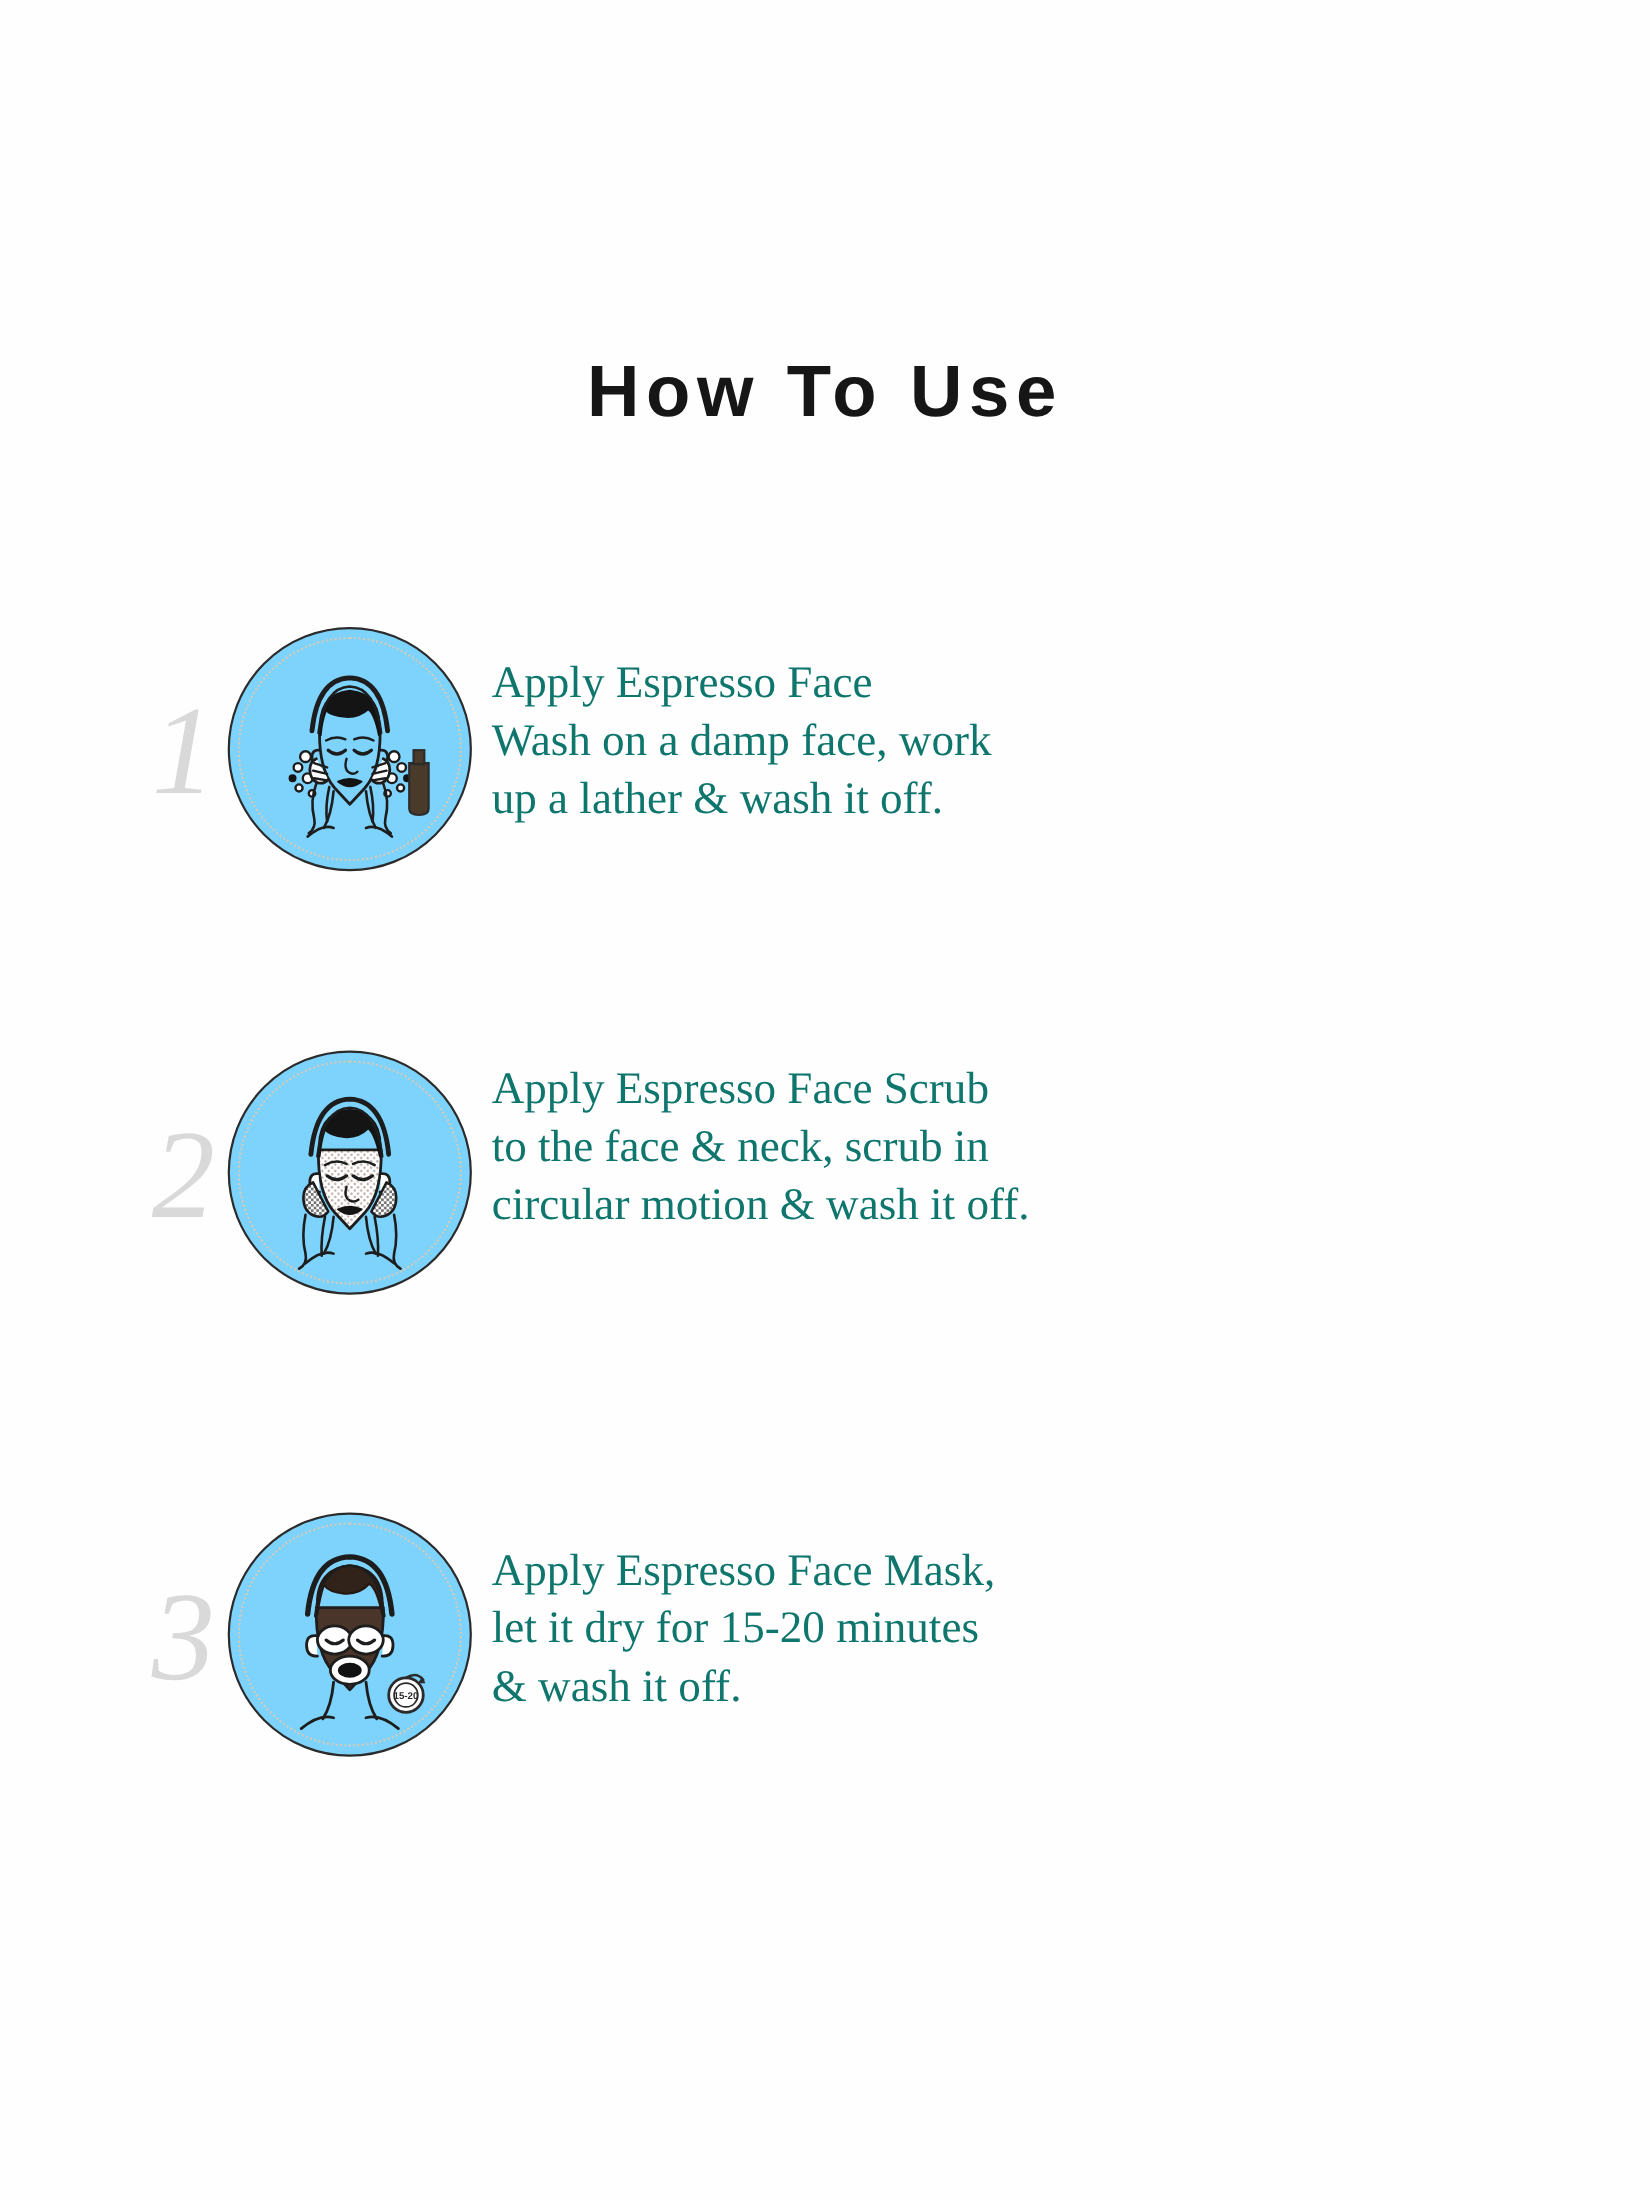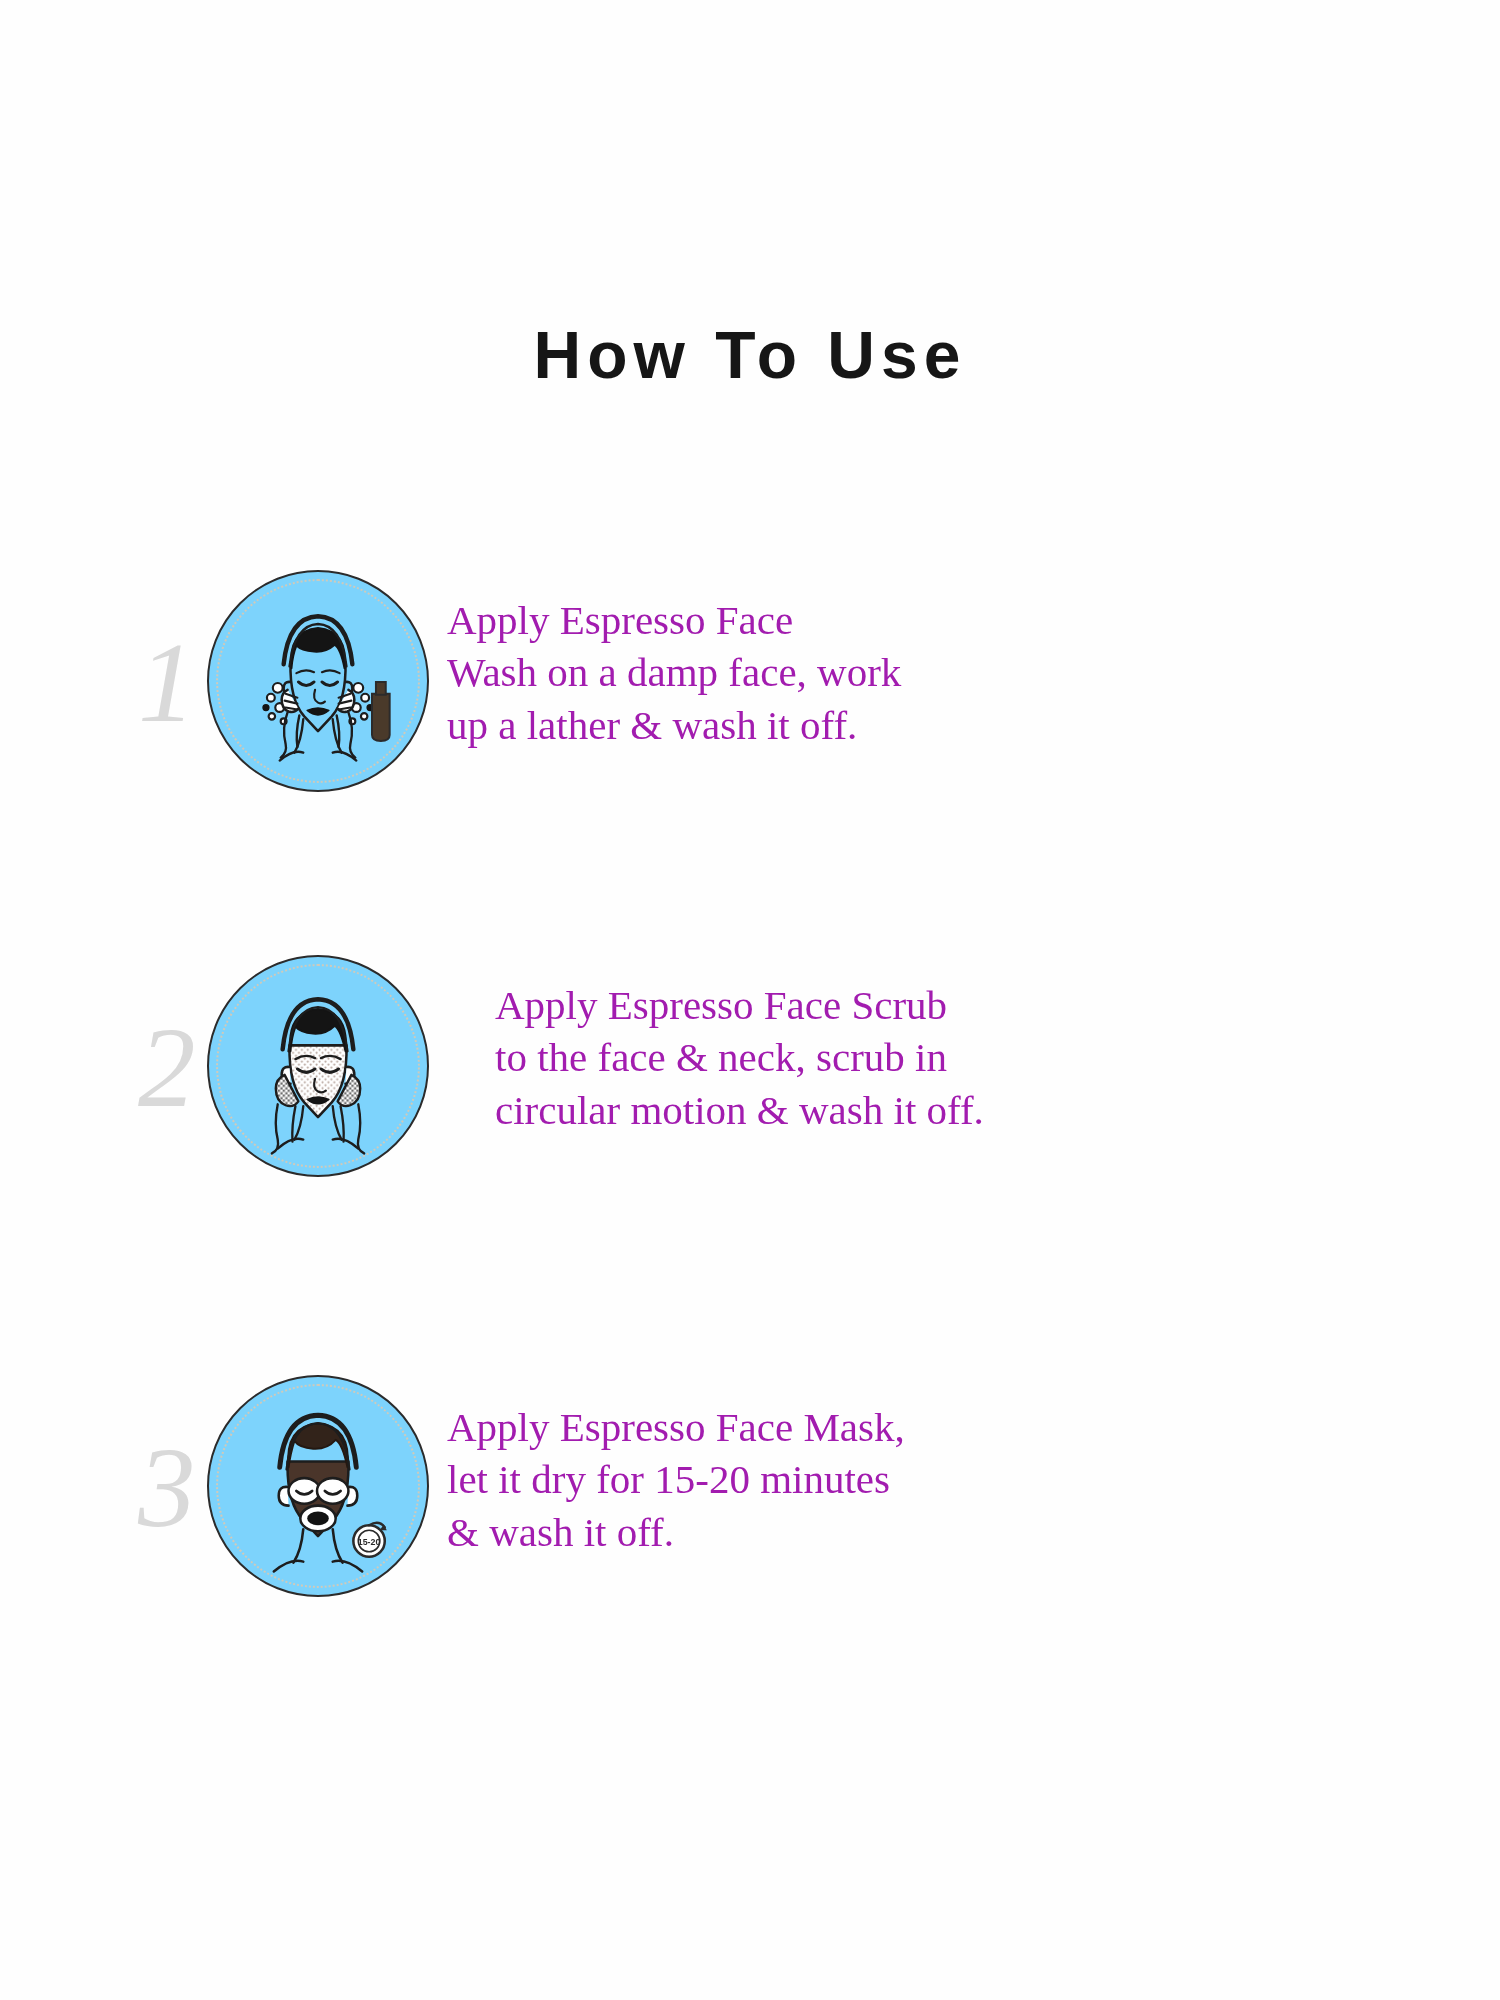--- a/index.html
+++ b/index.html
@@ -101,26 +101,26 @@
   }
 
   .step-text {
     position: absolute;
     left: 447px;
     top: 22px;
     width: 640px;
     font-family: "Liberation Serif", "DejaVu Serif", serif;
     font-size: 41px;
     line-height: 1.28;
-    color: #a21caf;
+    color: #0f766e;
     letter-spacing: 0px;
     white-space: pre-line;
   }
   .step-1 .step-text { top: 24px; }
-  .step-2 .step-text { top: 24px; margin-left: 48px; }
+  .step-2 .step-text { top: 8px; }
   .step-3 .step-text { top: 26px; }
 </style>
 </head>
 <body>
 
 <div id="page">
 
   <div id="title">How To Use</div>
 
   <div class="step step-1">

